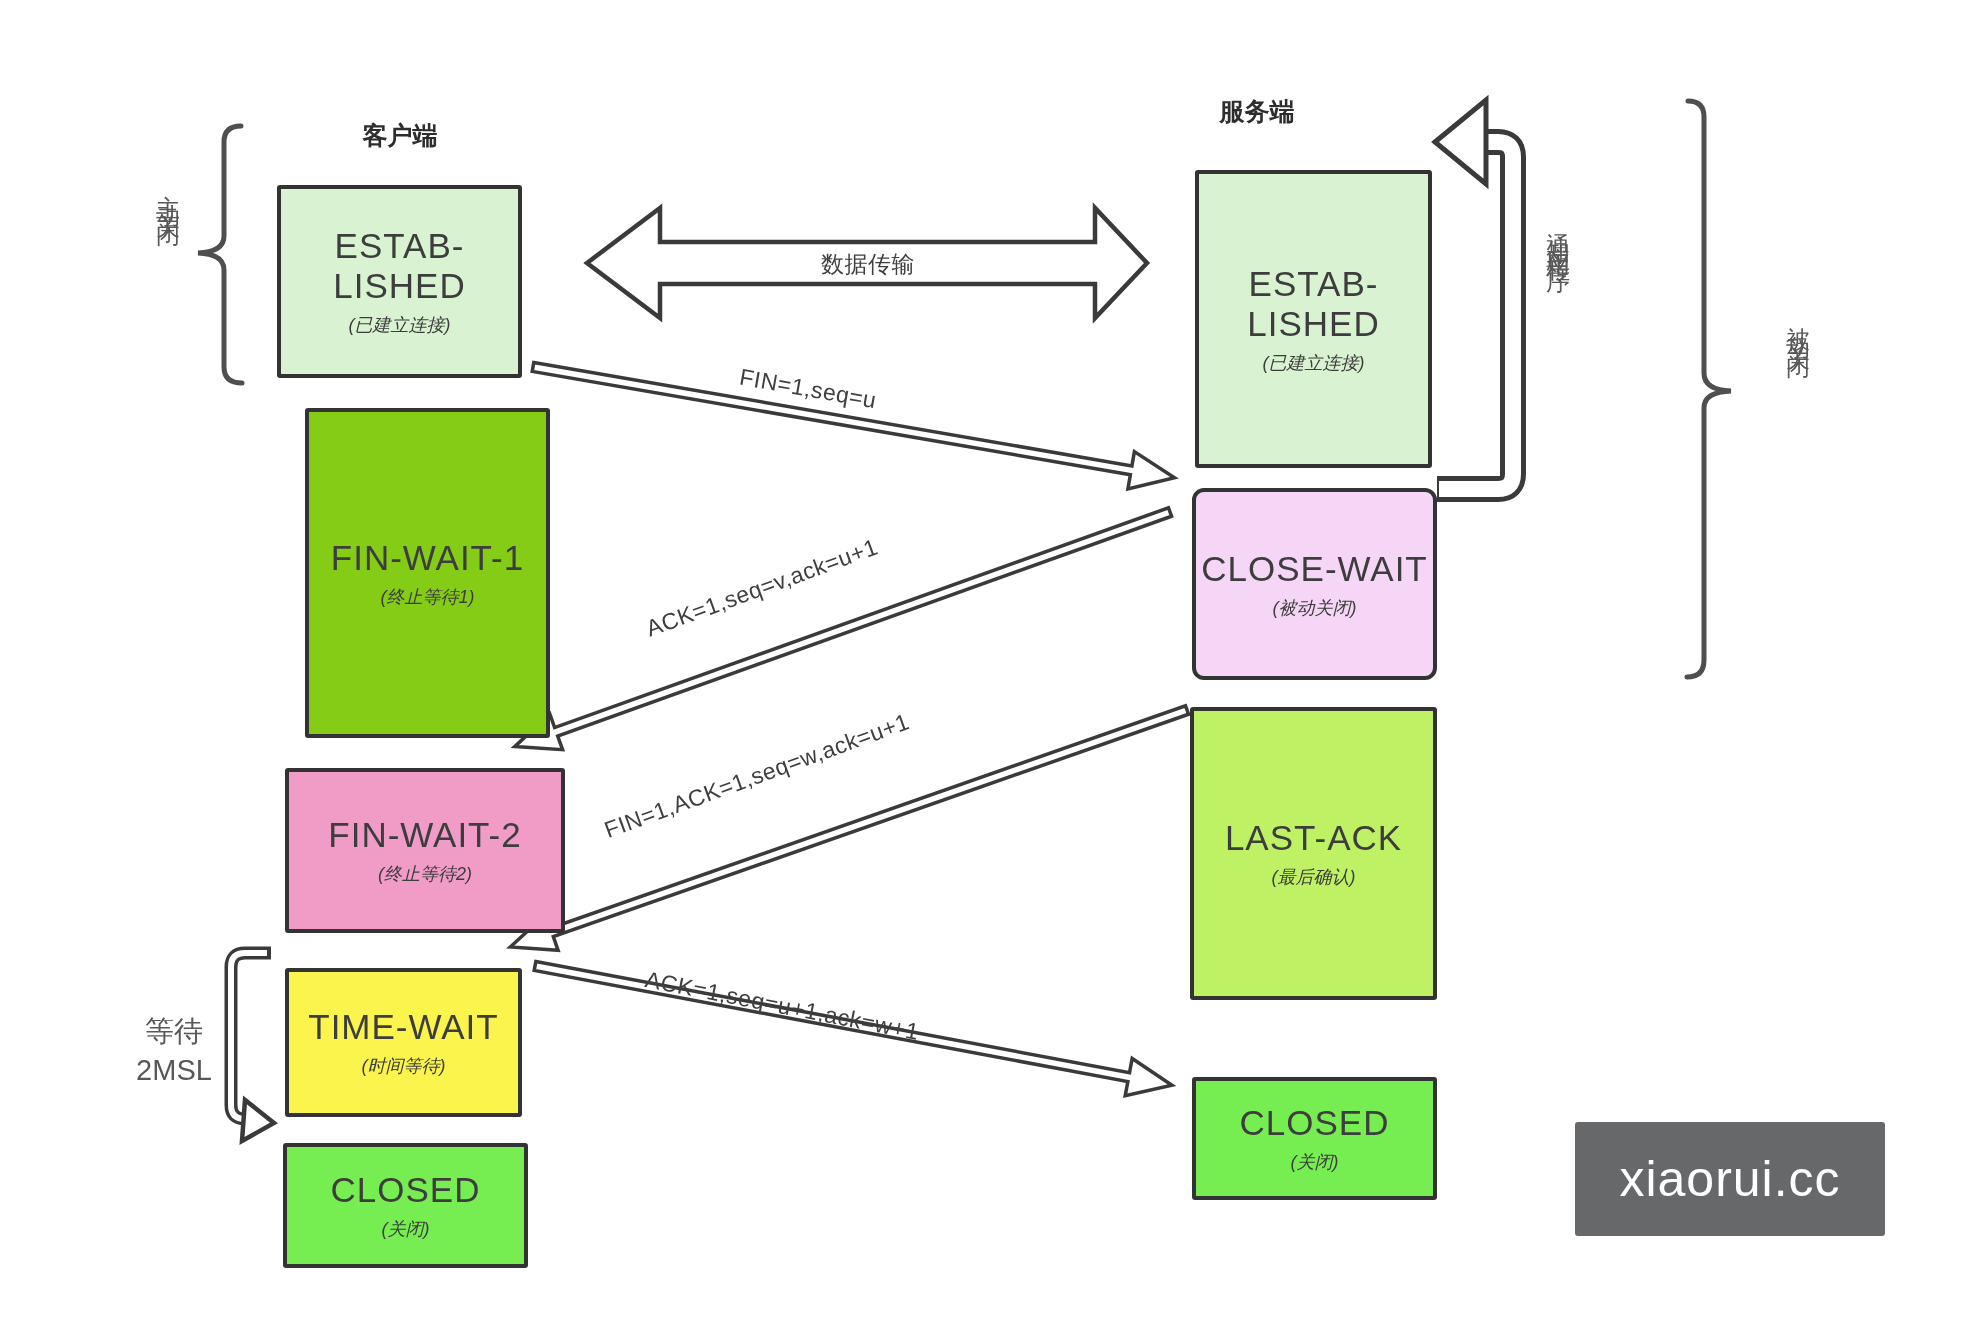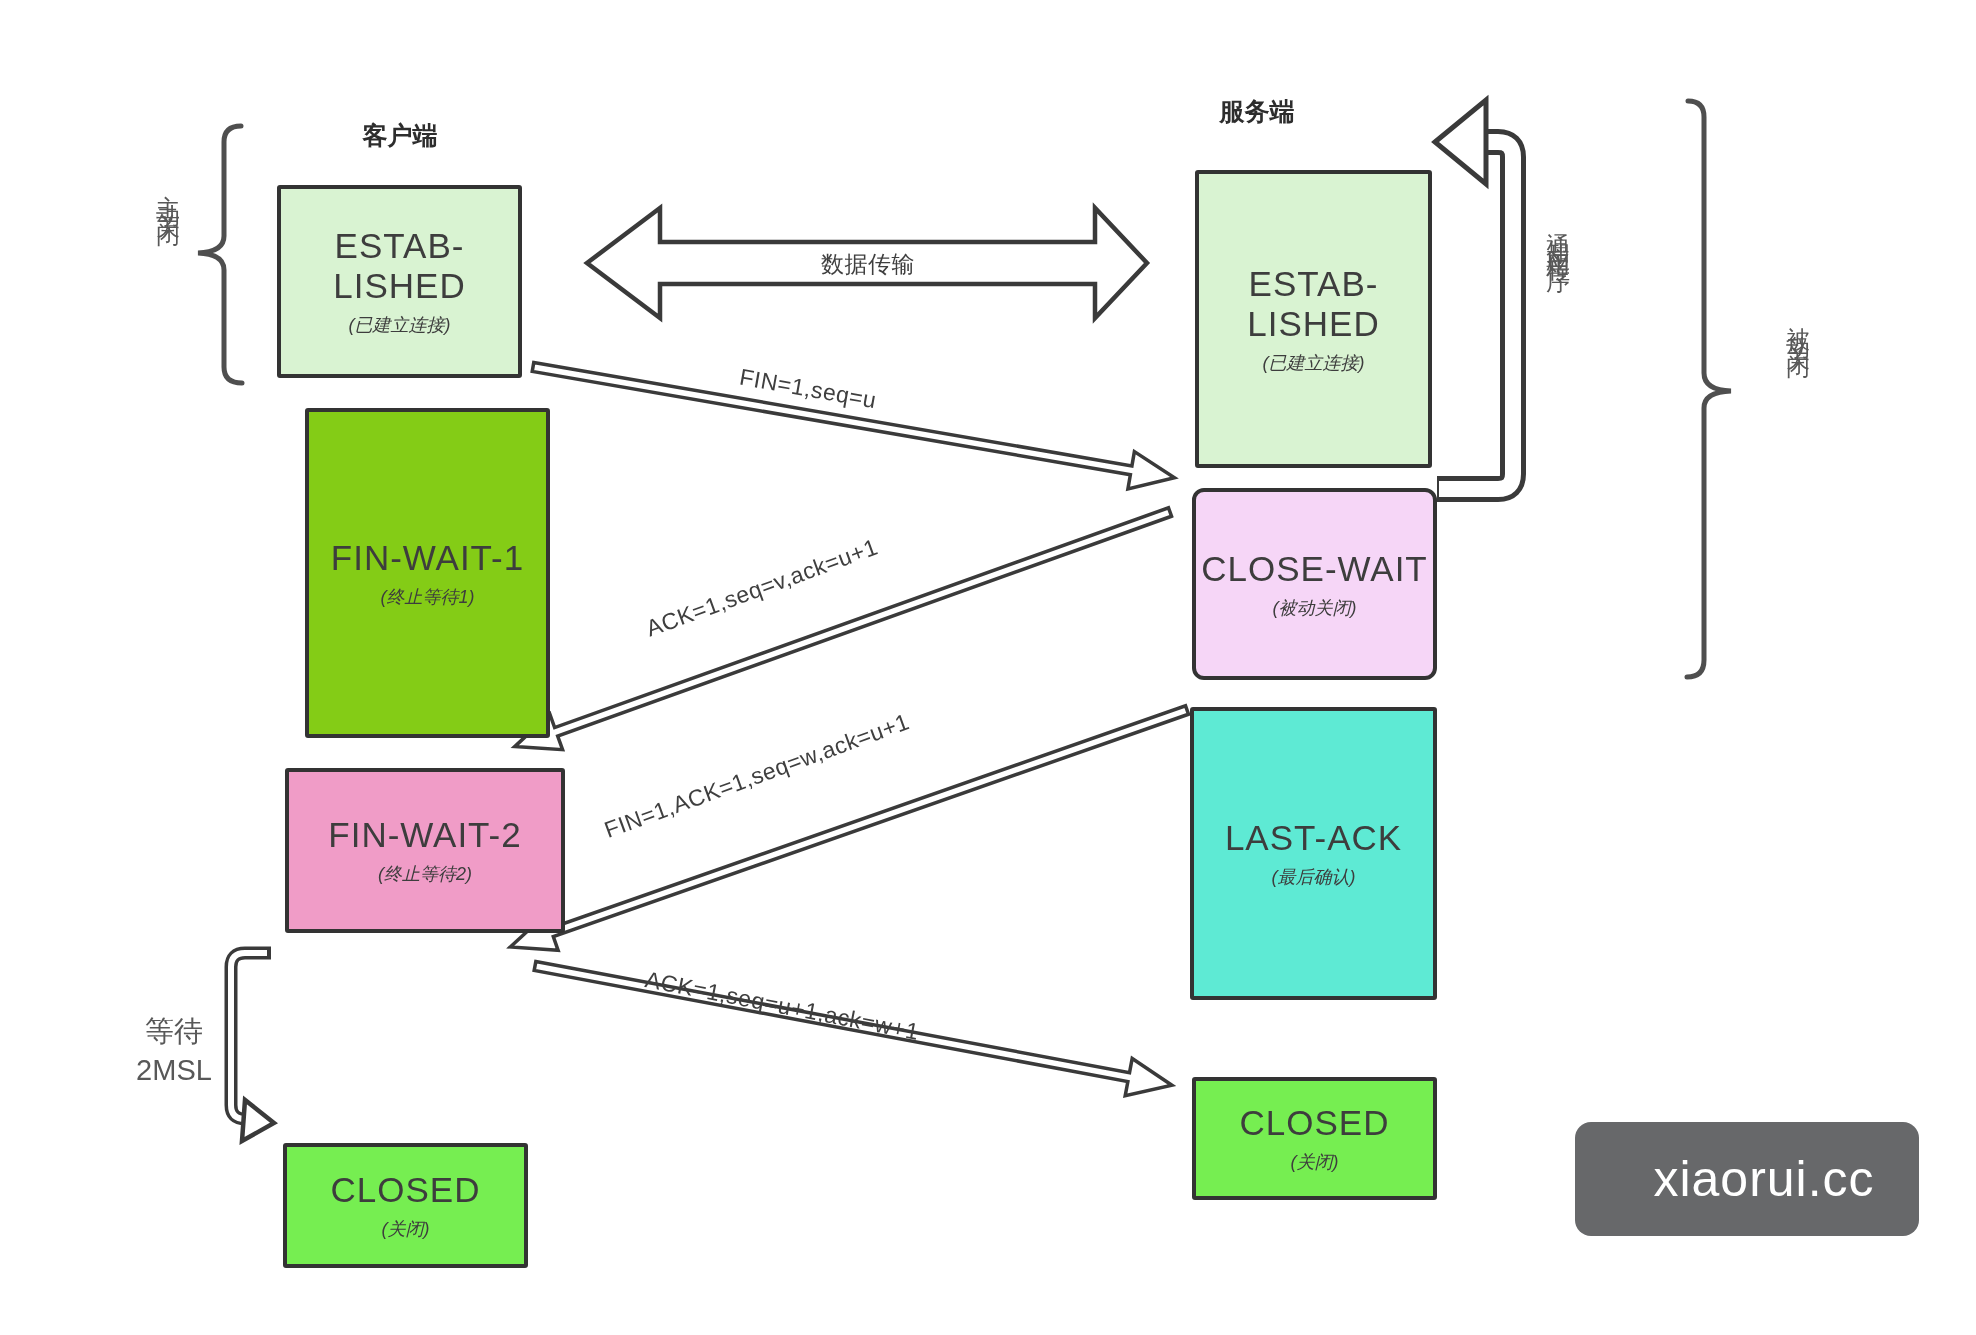--- a/index.html
+++ b/index.html
@@ -26,22 +26,22 @@
   .vtext{
     position:absolute;writing-mode:vertical-rl;text-orientation:upright;
     font-size:24px;color:#585858;letter-spacing:9px;line-height:1;white-space:nowrap;
   }
   .wait-label{
     position:absolute;left:132px;top:1012px;width:84px;text-align:center;
     font-size:29px;color:#585858;line-height:1.35;
   }
   #watermark{
     position:absolute;left:1575px;top:1122px;width:310px;height:114px;
-    background:#67686a;border-radius:16px;display:flex;align-items:center;justify-content:center;
-    color:#ffffff;font-size:50px;letter-spacing:1px;padding-left:34px;
+    background:#67686a;border-radius:3px;display:flex;align-items:center;justify-content:center;
+    color:#ffffff;font-size:50px;letter-spacing:1px;
   }
 </style>
 </head>
 <body>
 
 <div id="stage">
 
   <svg id="arrow-layer" viewBox="0 0 1976 1335" xmlns="http://www.w3.org/2000/svg">
 
     <path d="M 587,263 L 660,208 L 660,242 L 1095,242 L 1095,208 L 1147,263
@@ -87,37 +87,41 @@
   <div class="box" style="left:285px;top:408px;width:245px;height:330px;background:#84cc16;margin-left:20px;">
     <div class="en">FIN-WAIT-1</div>
     <div class="cn">(终止等待1)</div>
   </div>
 
   <div class="box" style="left:285px;top:768px;width:280px;height:165px;background:#f09cc7;">
     <div class="en">FIN-WAIT-2</div>
     <div class="cn">(终止等待2)</div>
   </div>
 
+  <div class="box" style="left:285px;top:968px;width:237px;height:149px;background:#faf44c;">
+    <div class="en">TIME-WAIT</div>
+    <div class="cn">(时间等待)</div>
+  </div>
 
   <div class="box" style="left:283px;top:1143px;width:245px;height:125px;background:#76ee51;">
     <div class="en">CLOSED</div>
     <div class="cn">(关闭)</div>
   </div>
 
   <div class="box" style="left:1195px;top:170px;width:237px;height:298px;background:#d9f3d2;">
     <div class="en">ESTAB-LISHED</div>
     <div class="cn">(已建立连接)</div>
   </div>
 
   <div class="box" style="left:1192px;top:488px;width:245px;height:192px;background:#f6d6f7;border-radius:12px;">
     <div class="en">CLOSE-WAIT</div>
     <div class="cn">(被动关闭)</div>
   </div>
 
-  <div class="box" style="left:1190px;top:707px;width:247px;height:293px;background:#5eead4;">
+  <div class="box" style="left:1190px;top:707px;width:247px;height:293px;background:#bef264;">
     <div class="en">LAST-ACK</div>
     <div class="cn">(最后确认)</div>
   </div>
 
   <div class="box" style="left:1192px;top:1077px;width:245px;height:123px;background:#76ee51;">
     <div class="en">CLOSED</div>
     <div class="cn">(关闭)</div>
   </div>
 
   <div class="msg" style="left:868px;top:264px;transform:translate(-50%,-50%);text-align:right;">数据传输</div>

